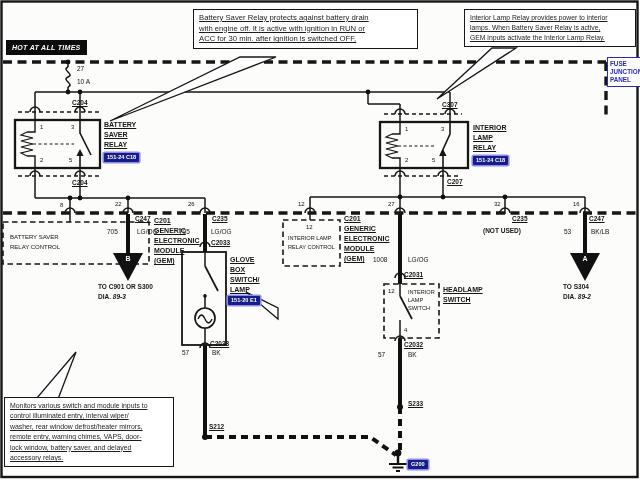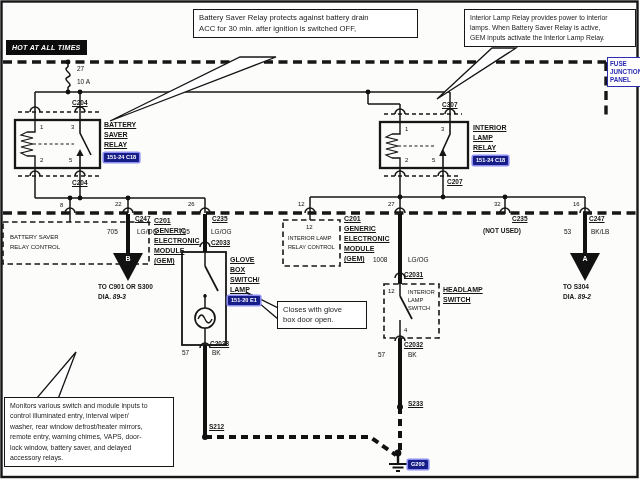--- a/index.html
+++ b/index.html
@@ -8,21 +8,21 @@
   svg{position:absolute;left:0;top:0;}
   .lb{position:absolute;font-family:"Liberation Sans",sans-serif;color:#141414;white-space:nowrap;line-height:1;}
   .fs55{font-size:5.6px}.fs6{font-size:6px}.fs65{font-size:6.5px}.fs7{font-size:7px}
   .b{font-weight:bold}
   .u{text-decoration:underline}
   .it{font-style:italic}
   .wh{color:#fff}
   .badge{position:absolute;background:#171d87;color:#fff;font-size:5.6px;font-weight:bold;
          padding:1.5px 3px;border-radius:1px;box-shadow:0 0 0 1.6px #8c8cf0;line-height:1;white-space:nowrap;}
   .callout{position:absolute;border:1.4px solid #161616;background:#fff;color:#1d1d1d;padding:3px 5px;}
-  .callout div{white-space:nowrap;}
+  .callout div{white-space:nowrap;text-decoration:underline;}
   .hot{position:absolute;background:#0c0c0c;color:#fff;font-weight:bold;font-style:italic;
        font-size:7px;padding:4px 6px;letter-spacing:.3px;}
   .fusepanel{position:absolute;border:1.5px solid #2a2ab2;color:#2a2ab2;background:#fff;
              font-size:6.3px;font-weight:bold;padding:2px 2px;line-height:1.25;}
 </style>
 </head>
 <body>
 
 <div class="page">
 
@@ -166,38 +166,35 @@
   <div class="lb fs65" style="left:77px;top:66px;">27</div>
   <div class="lb fs65" style="left:77px;top:79px;">10 A</div>
   <div class="fusepanel" style="left:607px;top:57px;width:40px;">
     <div>FUSE</div>
     <div>JUNCTION</div>
     <div>PANEL</div>
   </div>
 
   <div class="callout" style="left:193px;top:9px;width:213px;font-size:7.7px;line-height:10.6px;">
     <div>Battery Saver Relay protects against battery drain</div>
+    <div>with engine off.  It is active with ignition in RUN or</div>
     <div>ACC for 30 min. after ignition is switched OFF,</div>
   </div>
   <div class="callout" style="left:464px;top:9px;width:160px;font-size:6.8px;line-height:10px;">
     <div>Interior Lamp Relay provides power to interior</div>
     <div>lamps.  When Battery Saver Relay is active,</div>
     <div>GEM inputs activate the Interior Lamp Relay.</div>
   </div>
   <div class="callout" style="left:4px;top:397px;width:158px;font-size:6.9px;line-height:10.4px;">
     <div>Monitors various switch and module inputs to</div>
     <div>control illuminated entry, interval wiper/</div>
     <div>washer, rear window defrost/heater mirrors,</div>
     <div>remote entry, warning chimes, VAPS, door-</div>
     <div>lock window, battery saver, and delayed</div>
     <div>accessory relays.</div>
-  </div>
-  <div class="callout" style="left:277px;top:301px;width:78px;font-size:7.6px;line-height:10.2px;">
-    <div>Closes with glove</div>
-    <div>box door open.</div>
   </div>
 
   <div class="lb fs65 b u" style="left:72px;top:100px;">C204</div>
   <div class="lb fs65 b u" style="left:72px;top:180px;">C204</div>
   <div class="lb fs7 b u" style="left:104px;top:121px;">BATTERY</div>
   <div class="lb fs7 b u" style="left:104px;top:131px;">SAVER</div>
   <div class="lb fs7 b u" style="left:104px;top:141px;">RELAY</div>
   <div class="badge" style="left:104px;top:153px;">151-24 C18</div>
   <div class="lb fs6" style="left:40px;top:124px;">1</div>
   <div class="lb fs6" style="left:71px;top:124px;">3</div>

